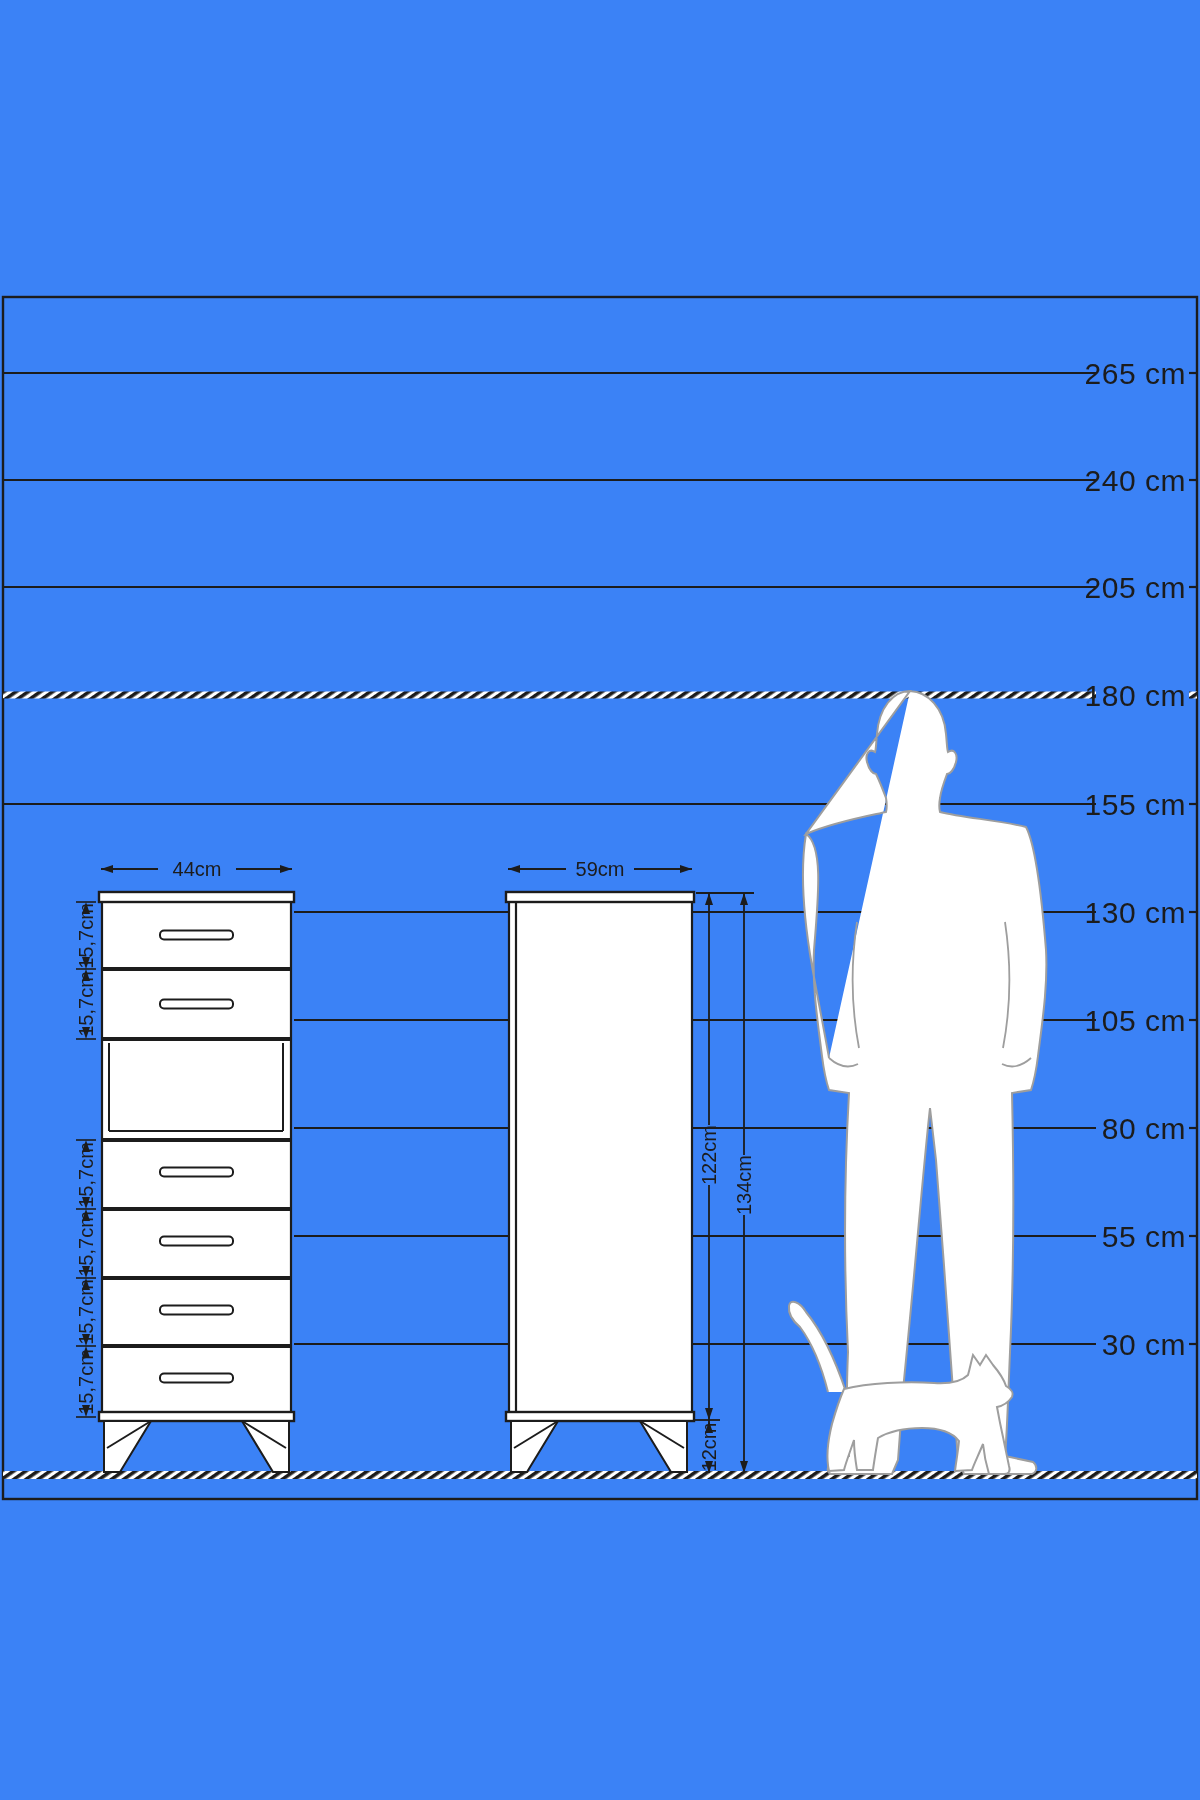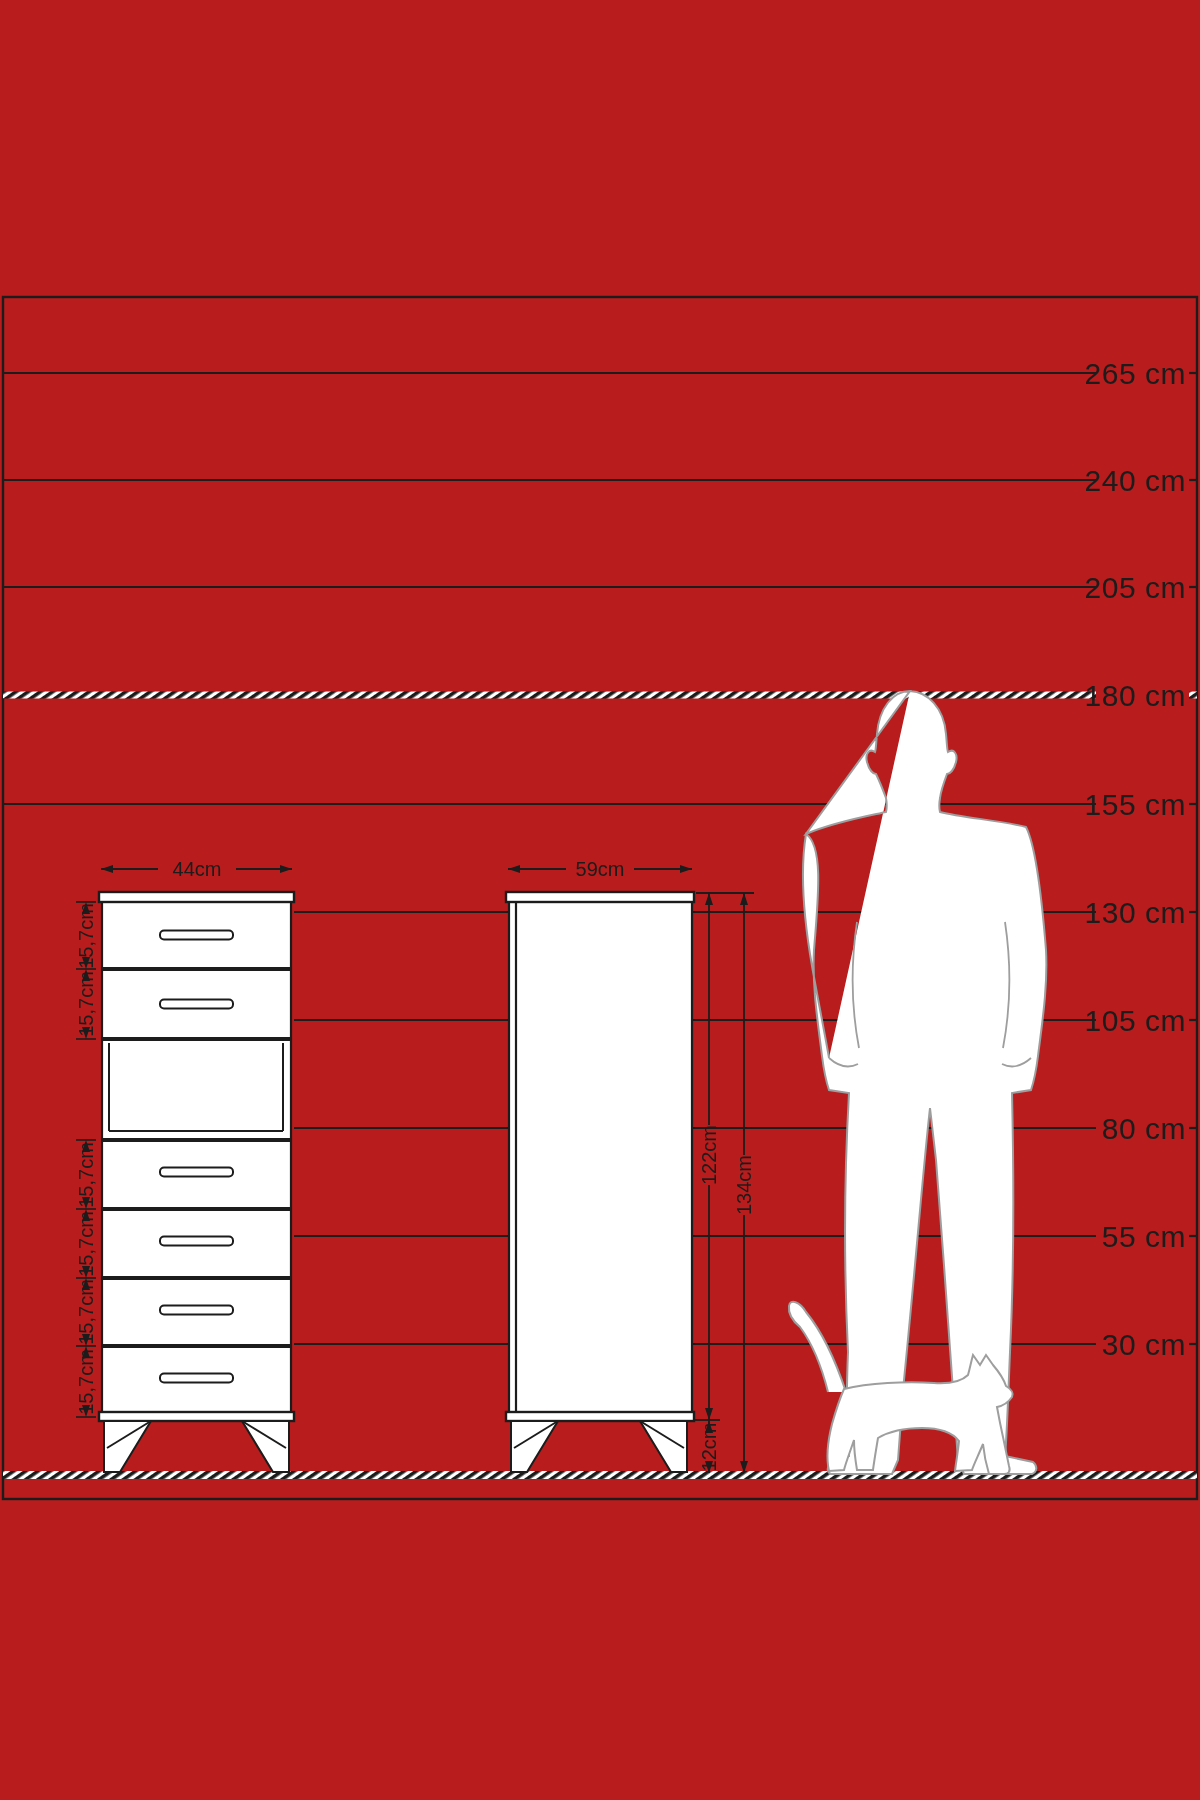--- a/index.html
+++ b/index.html
@@ -1,16 +1,16 @@
 <!DOCTYPE html>
 <html><head>
 <meta charset="utf-8">
 <style>
   html,body{margin:0;padding:0;background:#ffffff;}
-  #stage{position:relative;width:1200px;height:1800px;background:#b91c1c;overflow:hidden;
+  #stage{position:relative;width:1200px;height:1800px;background:#3b82f6;overflow:hidden;
          font-family:"Liberation Sans", sans-serif;}
   svg{display:block;}
   text{font-family:"Liberation Sans", sans-serif;fill:#1c1c1c;}
   .scale-label{font-size:30px;letter-spacing:0.5px;}
   .dim-label{font-size:20px;}
 </style>
 </head>
 <body>
 
 <div id="stage">

